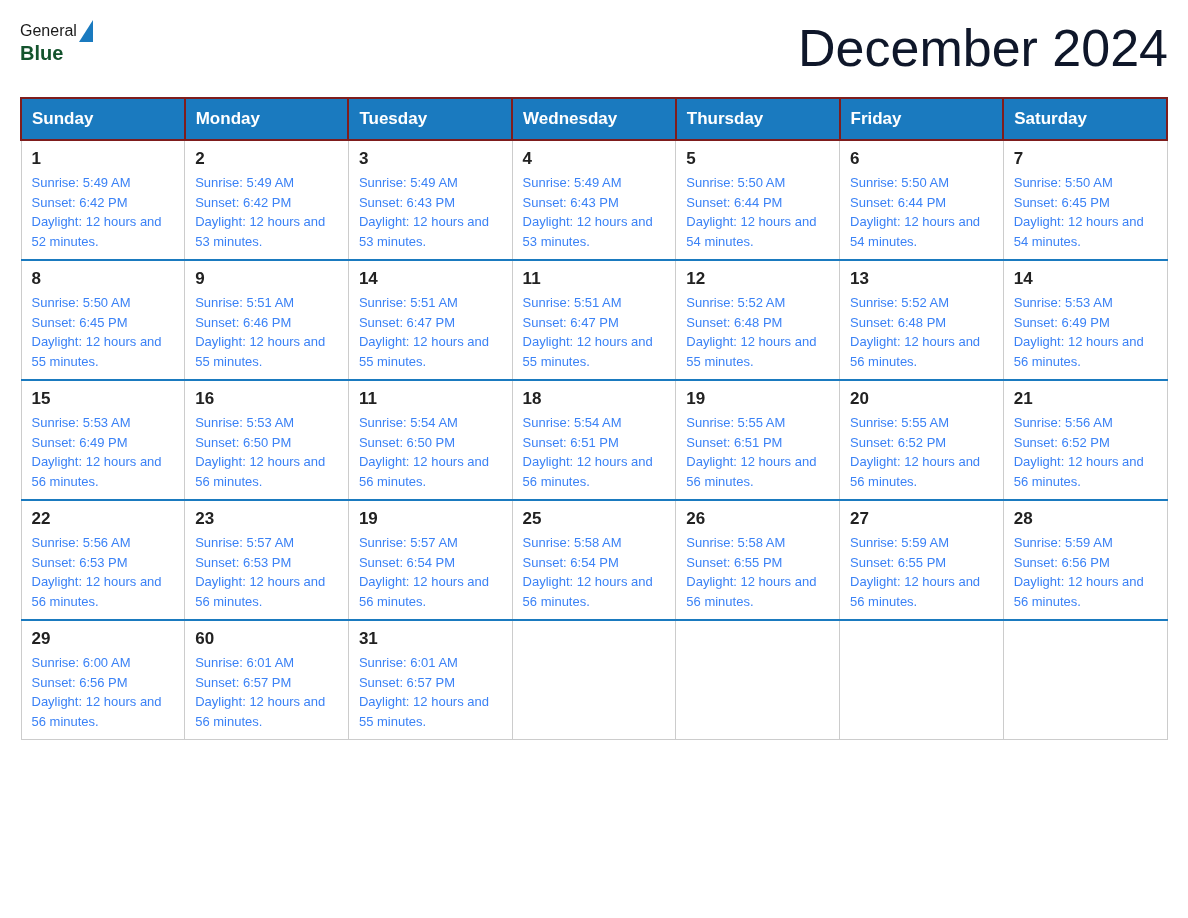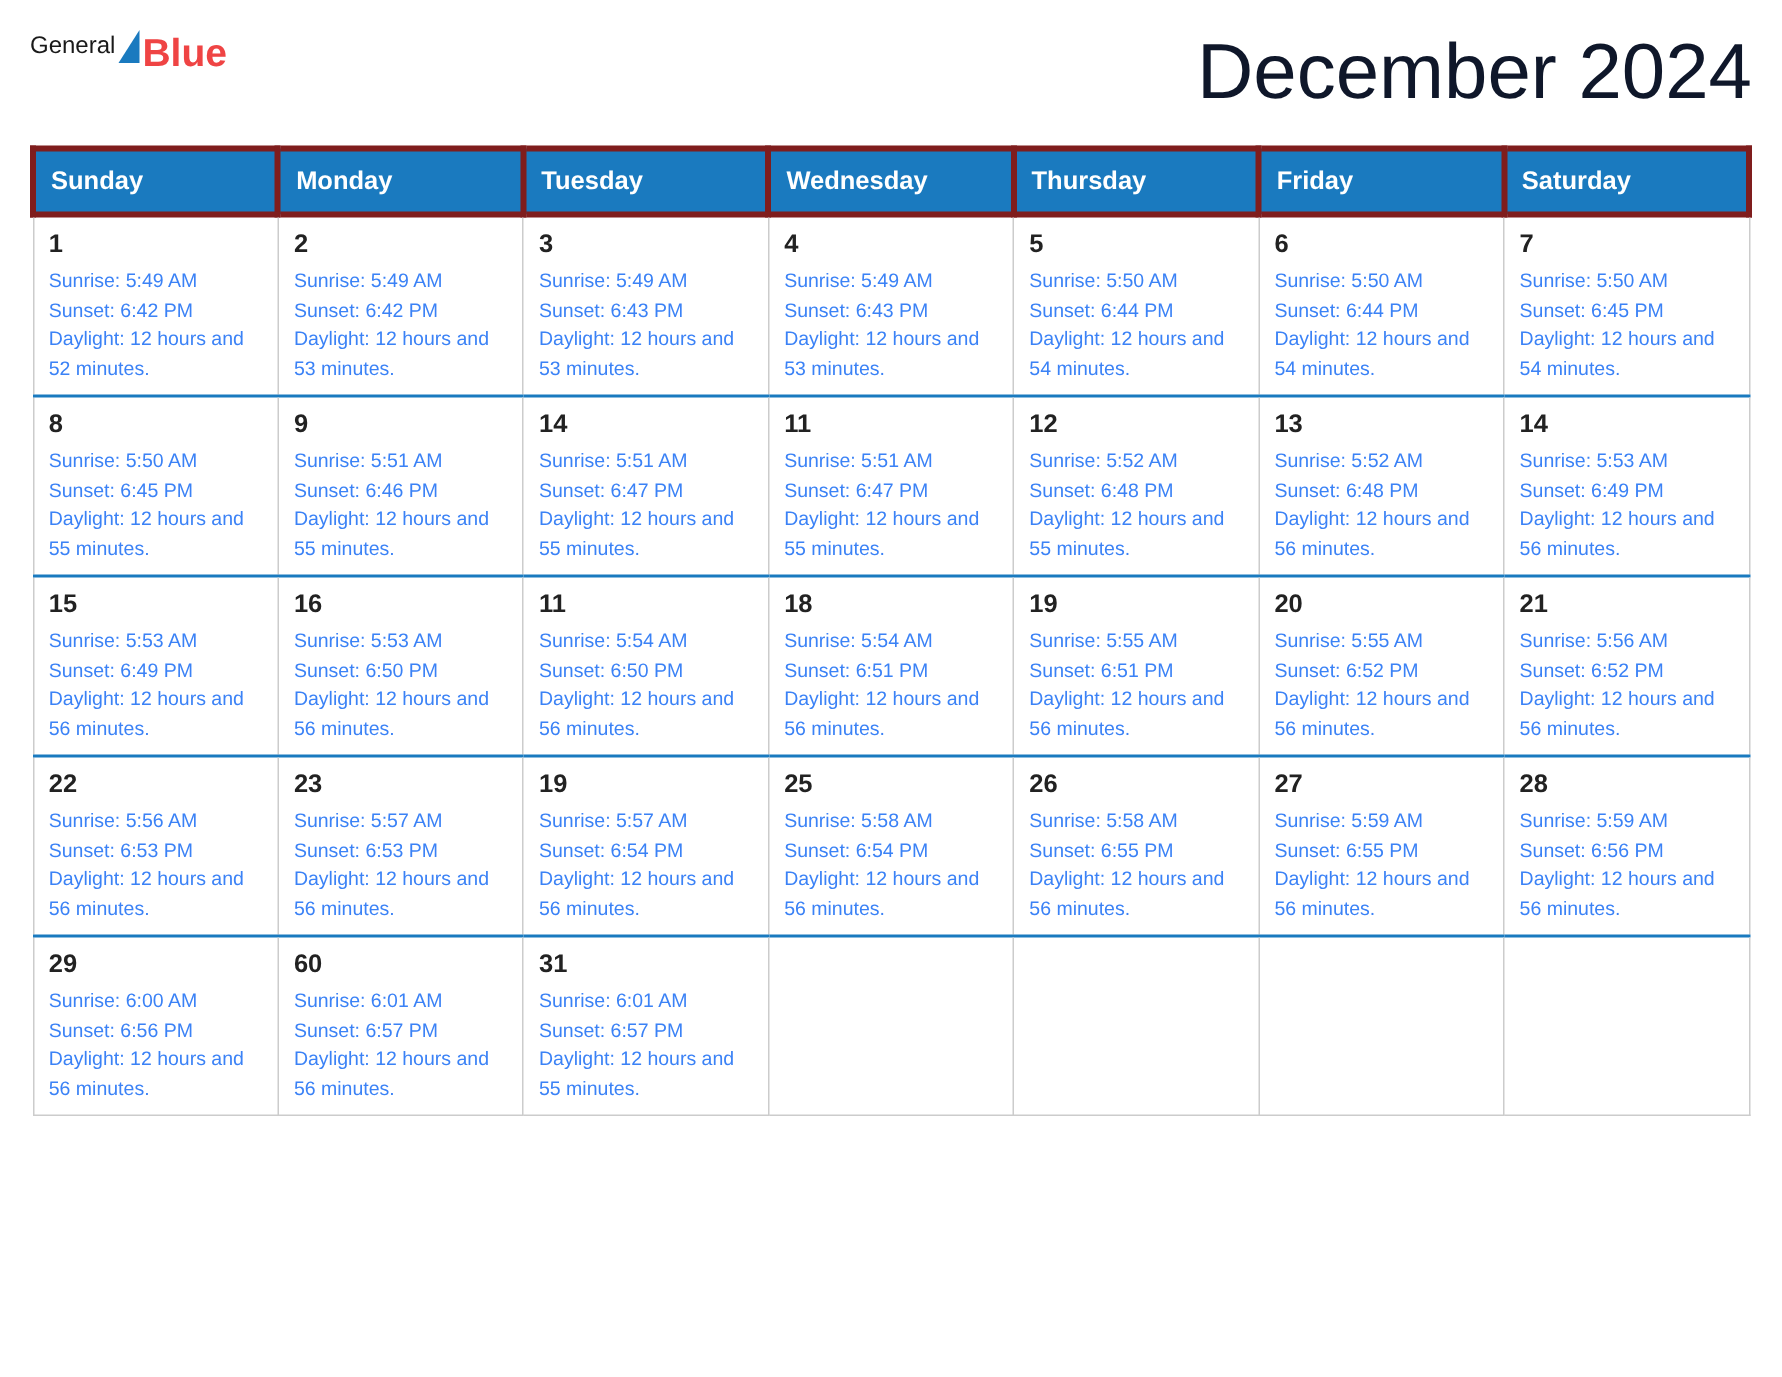--- a/index.html
+++ b/index.html
@@ -11,36 +11,36 @@
       padding: 20px;
     }
     .header {
       display: flex;
       justify-content: space-between;
       align-items: flex-start;
       margin-bottom: 20px;
     }
     .logo {
       display: flex;
-      flex-direction: row;
+      flex-direction: column;
       align-items: flex-start;
     }
     .logo-general { color: #1a1a1a; }
     .logo-triangle {
       display: inline-block;
       width: 0;
       height: 0;
       border-left: 14px solid transparent;
       border-bottom: 22px solid #1a7abf;
       margin: 0 2px;
       vertical-align: middle;
     }
     .logo-blue {
-      color: #ef4444;
-      font-size: 26px;
+      color: #14532d;
+      font-size: 20px;
       font-weight: bold;
     }
     .title-block {
       text-align: right;
     }
     .month-title {
       font-size: 52px;
       font-weight: 300;
       color: #0f172a;
       line-height: 1.1;
@@ -54,21 +54,21 @@
       width: 100%;
       border-collapse: collapse;
     }
     .calendar th {
       background-color: #1a7abf;
       color: #fff;
       font-size: 17px;
       font-weight: bold;
       padding: 10px 10px;
       text-align: left;
-      border: 4px solid #7f1d1d;
+      border: 2px solid #7f1d1d;
     }
     .calendar td {
       vertical-align: top;
       padding: 8px 10px;
       border: 1px solid #ccc;
       font-size: 13.5px;
       color: #222;
       width: 14.28%;
       min-height: 110px;
       background: #fff;

